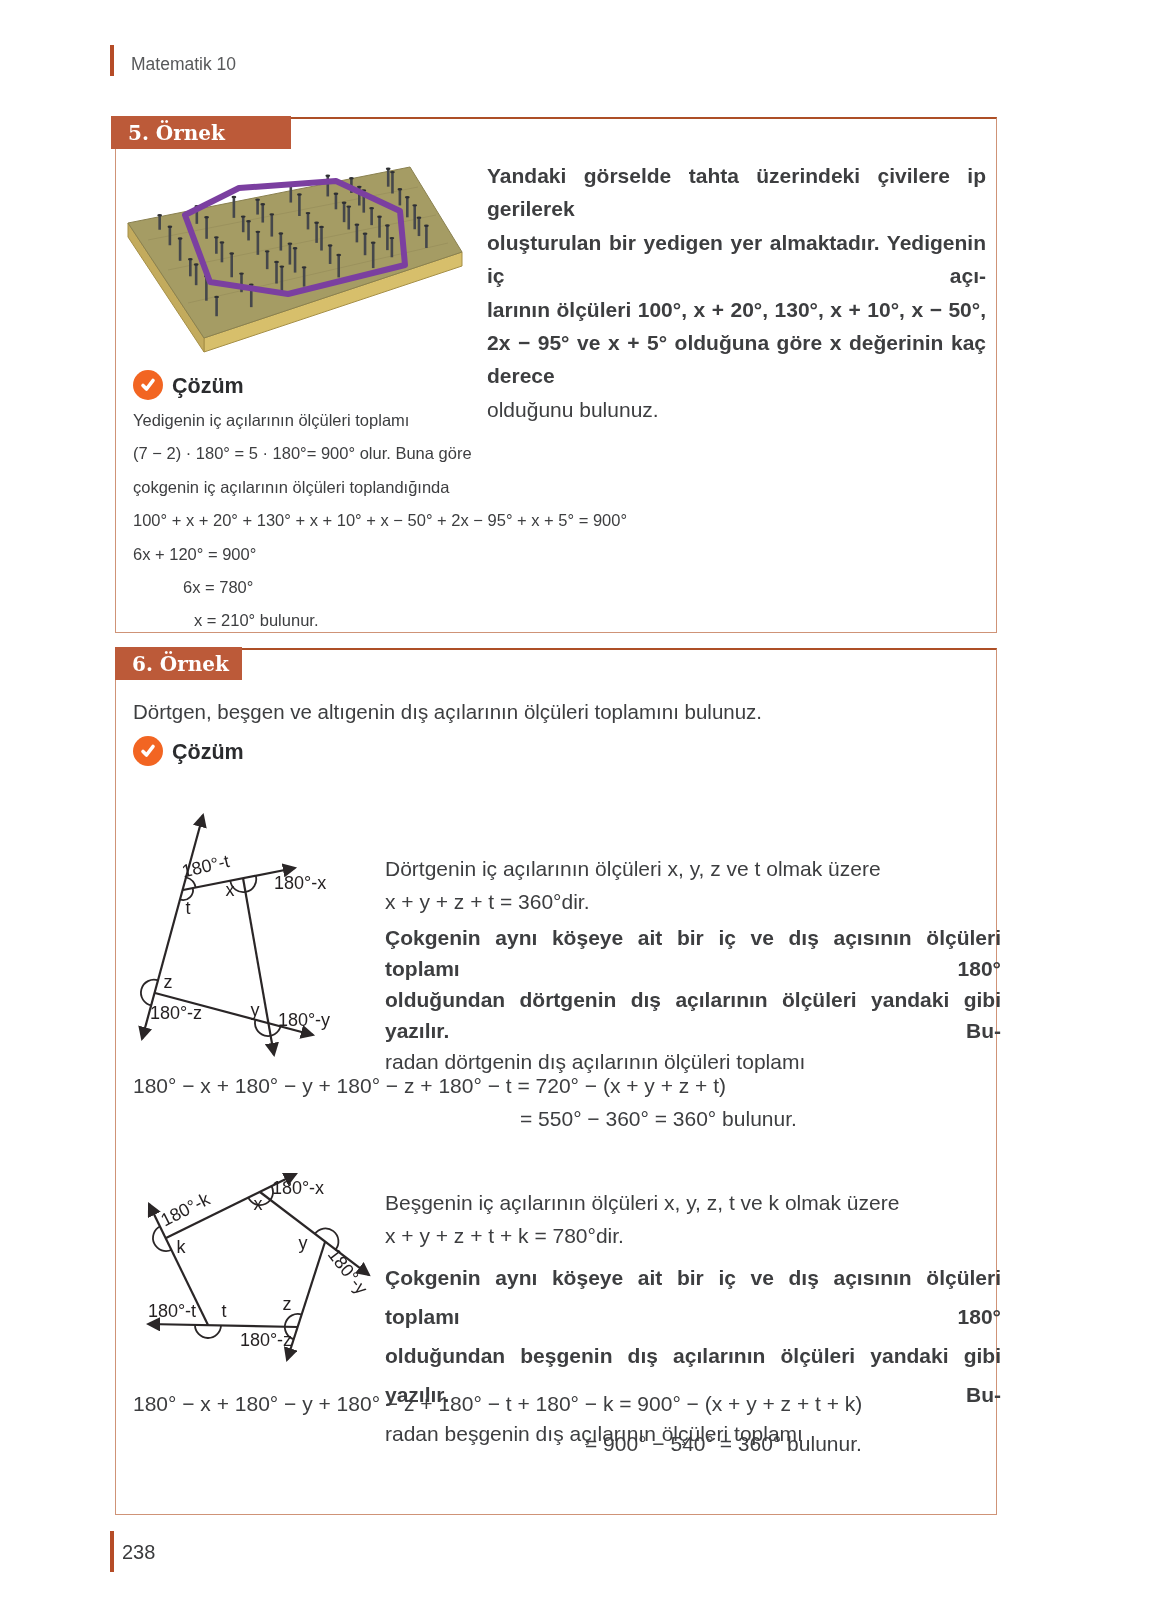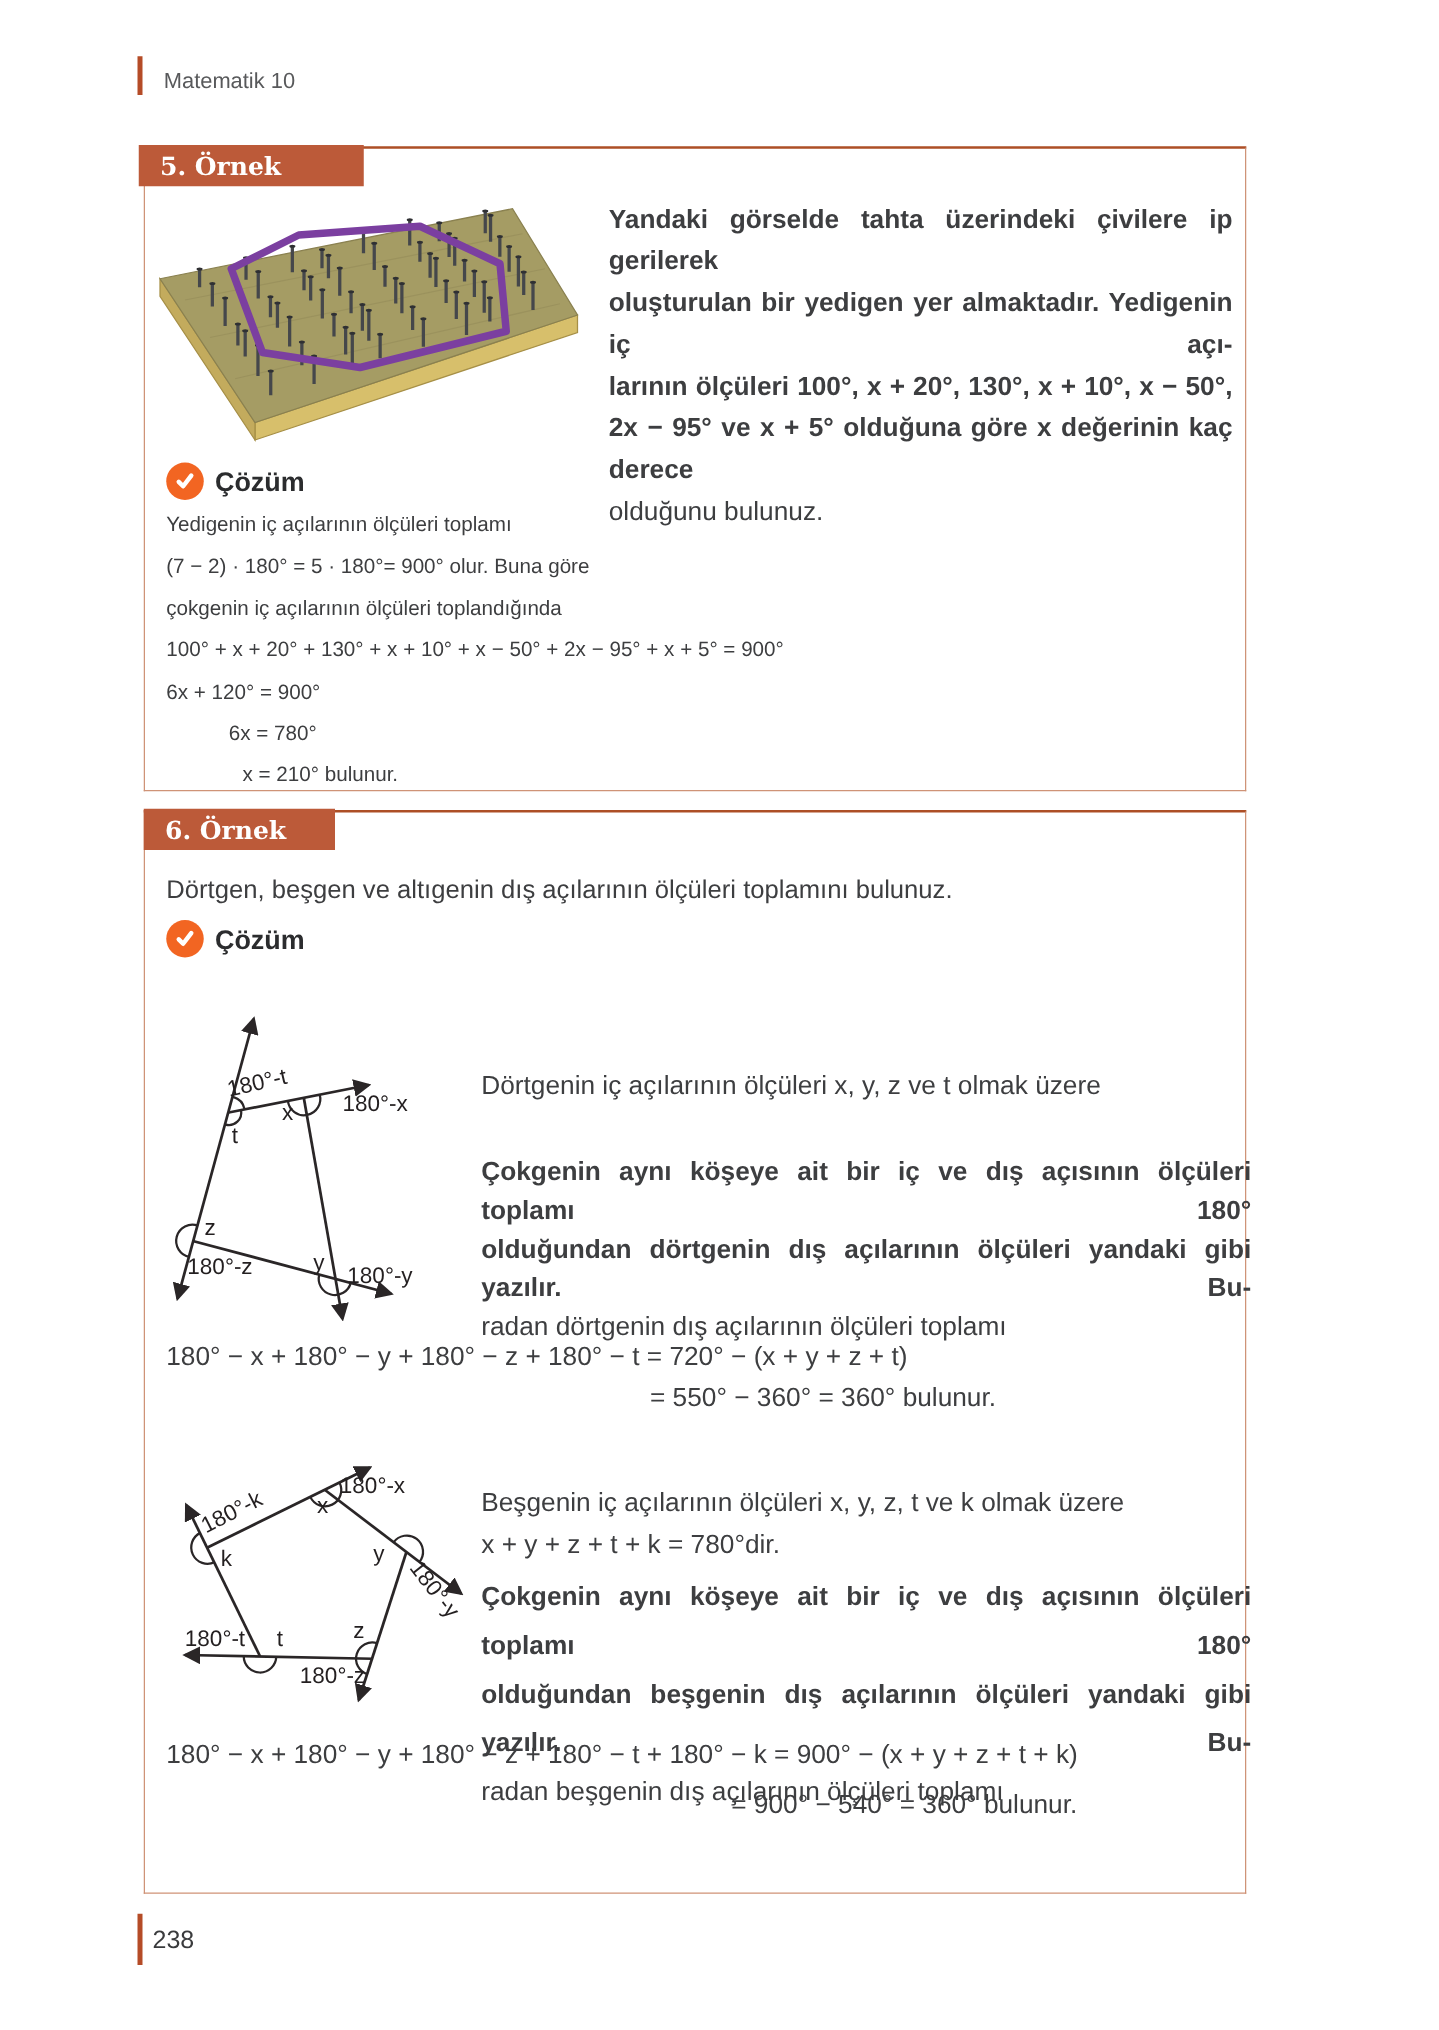--- a/index.html
+++ b/index.html
@@ -186,21 +186,21 @@
     <div>Yedigenin iç açılarının ölçüleri toplamı</div>
     <div>(7 − 2) · 180° = 5 · 180°= 900° olur. Buna göre</div>
     <div>çokgenin iç açılarının ölçüleri toplandığında</div>
     <div>100° + x + 20° + 130° + x + 10° + x − 50° + 2x − 95° + x + 5° = 900°</div>
     <div>6x + 120° = 900°</div>
     <div style="margin-left:50px;">6x = 780°</div>
     <div style="margin-left:61px;">x = 210° bulunur.</div>
   </div>
 
   <div class="abs example-box" style="left:115px;top:648px;width:880px;height:864px;"></div>
-  <div class="abs example-label" style="left:115px;top:647px;width:153px;height:33px;">6. Örnek</div>
+  <div class="abs example-label" style="left:115px;top:647px;width:127px;height:33px;">6. Örnek</div>
 
   <div class="abs" style="left:133px;top:700px;width:840px;font-size:20.5px;">Dörtgen, beşgen ve altıgenin dış açılarının ölçüleri toplamını bulunuz.</div>
 
   <div class="abs check-badge" style="left:133px;top:736px;">
     <svg width="20" height="20" viewBox="0 0 20 20">
       <path d="M5 10.5 L8.5 14 L15 5.5" stroke="#ffffff" stroke-width="3.6" fill="none" stroke-linecap="round" stroke-linejoin="round"></path>
     </svg>
   </div>
   <div class="abs solution-title" style="left:172px;top:740px;">Çözüm</div>
 
@@ -228,20 +228,21 @@
     <text x="108" y="108" text-anchor="middle">x</text>
     <text x="152" y="101">180°-x</text>
     <text x="46" y="200" text-anchor="middle">z</text>
     <text x="54" y="231" text-anchor="middle">180°-z</text>
     <text x="133" y="228" text-anchor="middle">y</text>
     <text x="182" y="238" text-anchor="middle">180°-y</text>
   </svg>
 
   <div class="abs col-text" style="left:385px;top:852px;width:616px;line-height:33px;">
     <div>Dörtgenin iç açılarının ölçüleri x, y, z ve t olmak üzere</div>
+    <div>x + y + z + t = 360°dir.</div>
   </div>
   <div class="abs col-text" style="left:385px;top:922px;width:616px;line-height:31px;">
     <div class="jl">Çokgenin aynı köşeye ait bir iç ve dış açısının ölçüleri toplamı 180°</div>
     <div class="jl">olduğundan dörtgenin dış açılarının ölçüleri yandaki gibi yazılır. Bu-</div>
     <div>radan dörtgenin dış açılarının ölçüleri toplamı</div>
   </div>
 
   <div class="abs eq" style="left:133px;top:1074px;">180° − x + 180° − y + 180° − z + 180° − t = 720° − (x + y + z + t)</div>
   <div class="abs eq" style="left:520px;top:1107px;">= 550° − 360° = 360° bulunur.</div>
 

